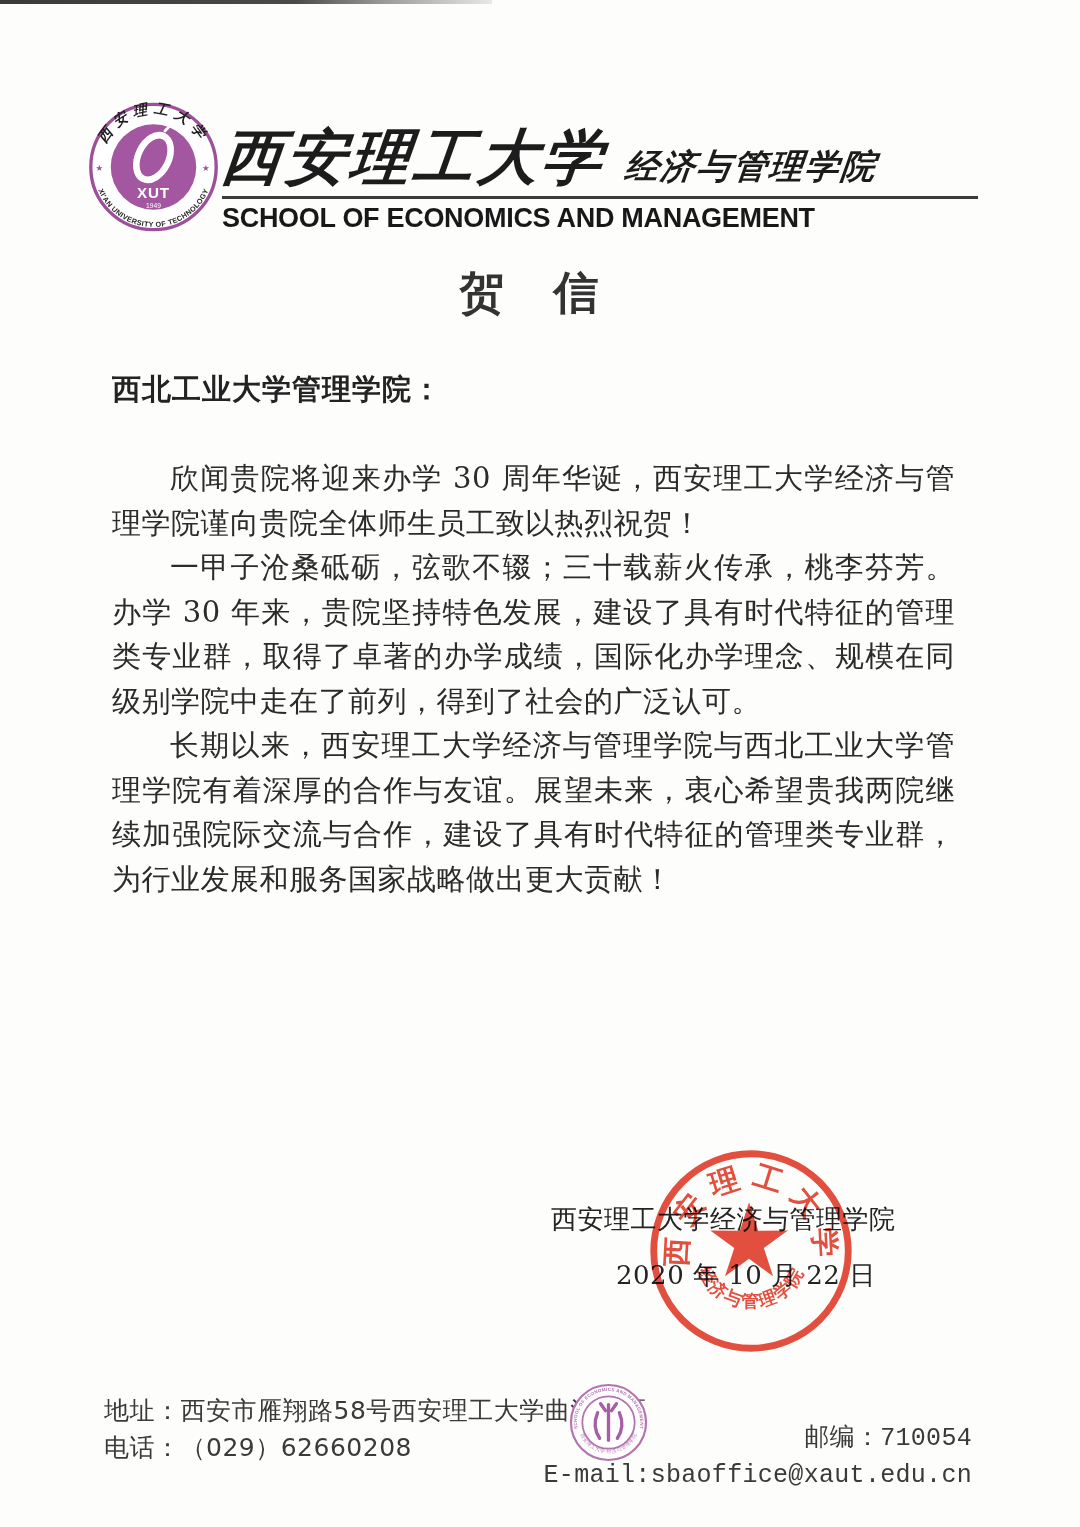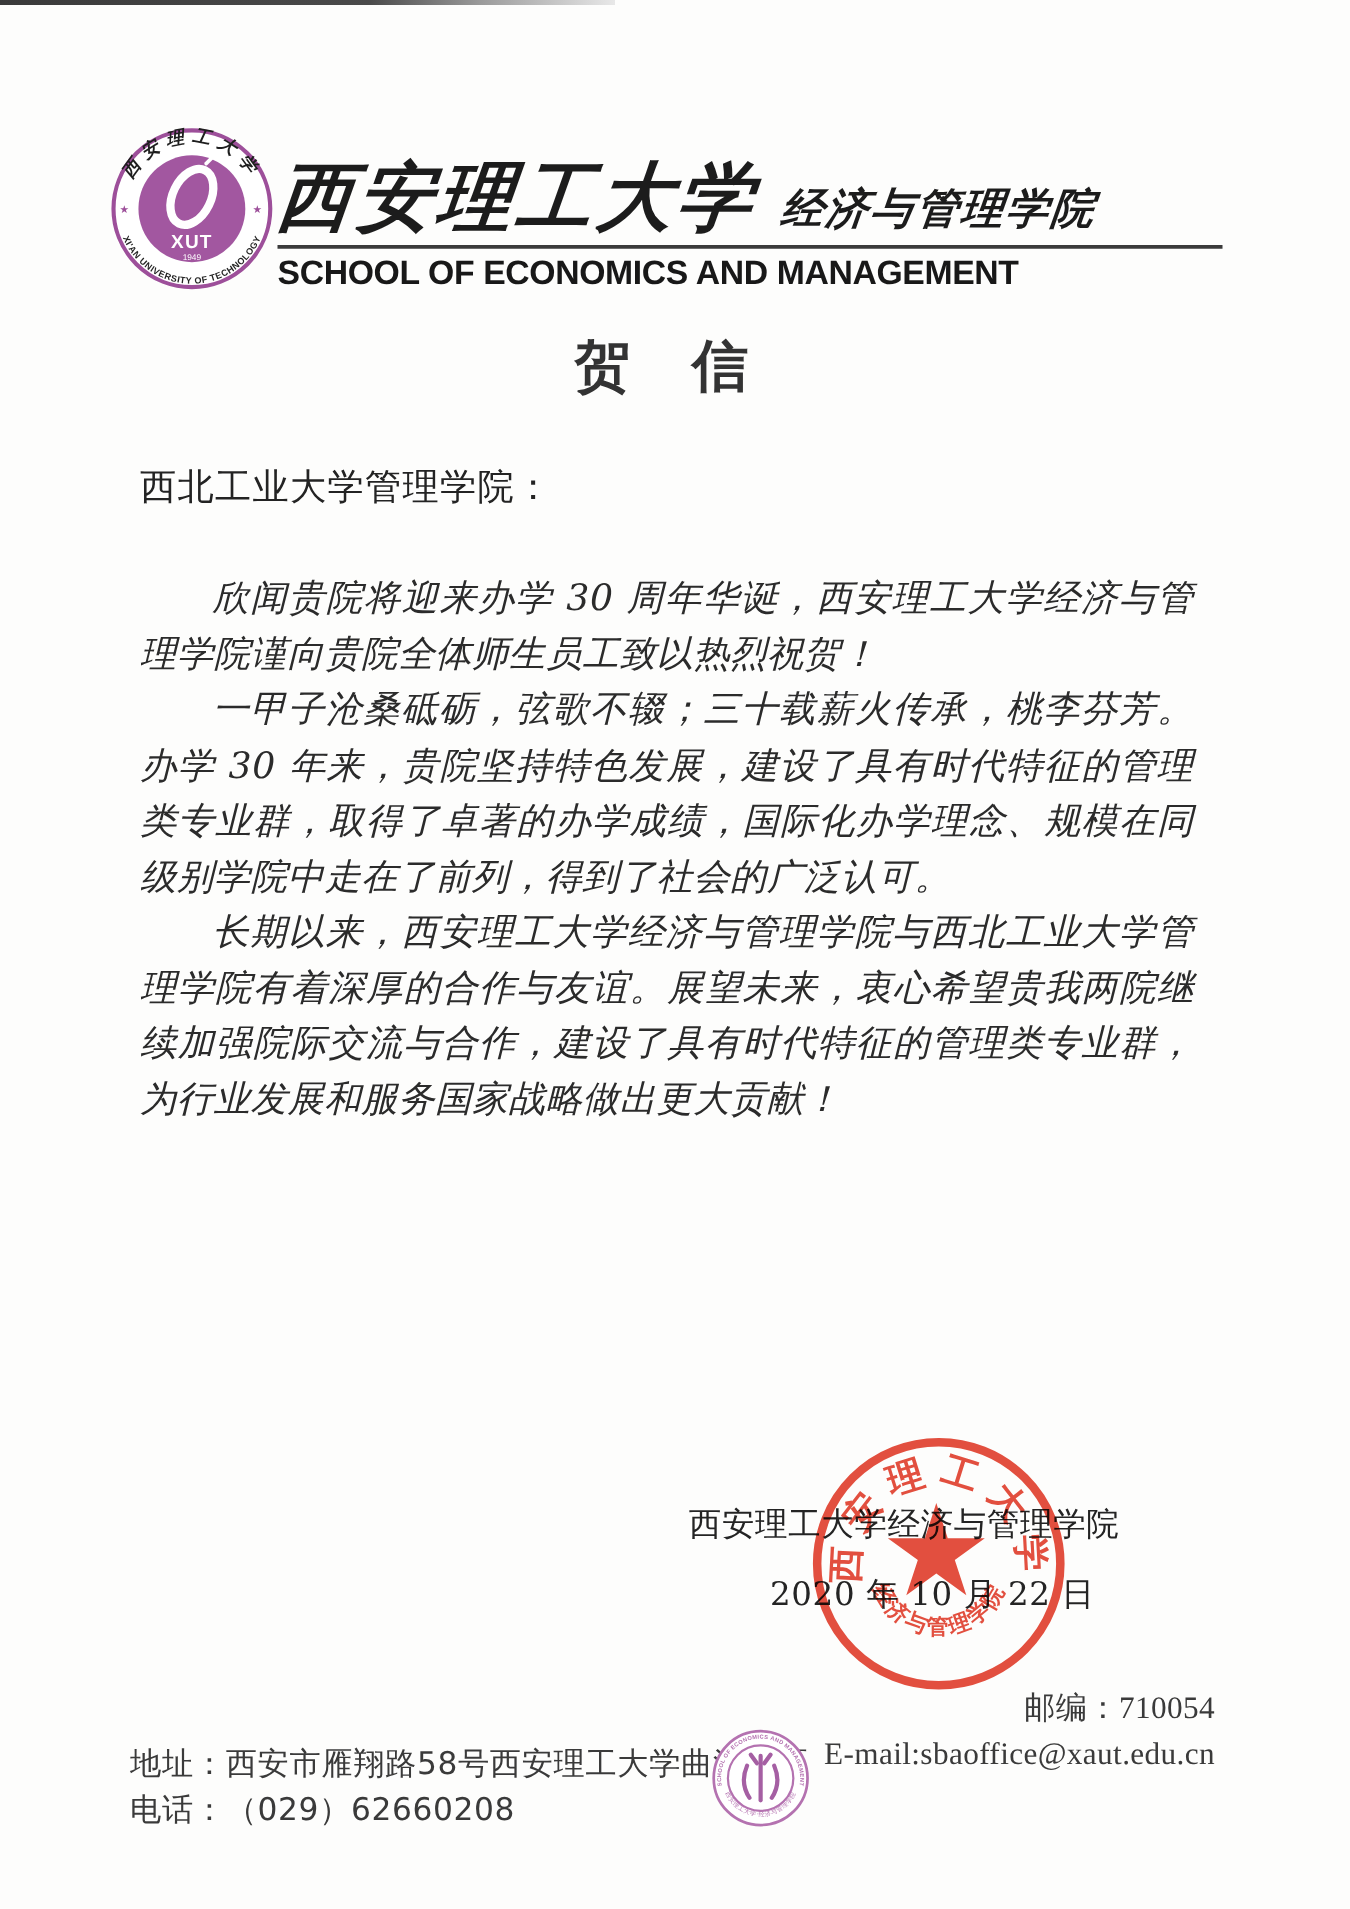--- a/index.html
+++ b/index.html
@@ -40,26 +40,26 @@
   
   .letter-title {
     position:absolute; top:263px; left:0; width:1060px; text-align:center;
     font-family:"DejaVu Serif",serif; font-weight:700; font-size:45px;
     color:#333; letter-spacing:2px;
   }
   
   .letter-body { position:absolute; left:112px; top:370px; width:843px; }
   .salutation {
     font-family:"DejaVu Sans","Liberation Sans",sans-serif;
-    font-weight:400; font-size:29px; color:#232323;
+    font-weight:700; font-size:29px; color:#232323;
     margin-bottom:46px; letter-spacing:1px;
   }
   .para {
     font-size:29px; line-height:44.5px; text-align:justify;
-    text-indent:2em; color:#2b2b2b; letter-spacing:0.5px;font-style:italic;
+    text-indent:2em; color:#2b2b2b; letter-spacing:0.5px;
   }
   
   .sig-name {
     position:absolute; left:551px; top:1202px;
     font-size:26px; letter-spacing:0.5px; color:#242424; white-space:nowrap;
   }
   .sig-date {
     position:absolute; left:616px; top:1258px;
     font-size:26px; letter-spacing:0.5px; color:#242424; white-space:nowrap;
   }
@@ -68,22 +68,22 @@
     mix-blend-mode:multiply; opacity:0.92;
   }
   
   .footer-left {
     position:absolute; left:104px; top:1392px;
     font-family:"DejaVu Sans","Liberation Sans",sans-serif;
     font-size:25px; line-height:37px; color:#3a3a3a; letter-spacing:0.5px;
   }
   .footer-logo { position:absolute; left:569px; top:1383px; width:79px; height:79px; }
   .footer-right {
-    position:absolute; right:108px; top:1348px; text-align:right;
-    font-family:Liberation Serif, serif;
+    position:absolute; right:108px; top:1420px; text-align:right;
+    font-family:Liberation Mono, monospace;
     font-size:25px; line-height:37px; color:#3a3a3a; letter-spacing:0.3px;
   }
 </style>
 </head>
 <body>
 
 <div class="page">
 
   <div class="scan-strip"></div>
 

